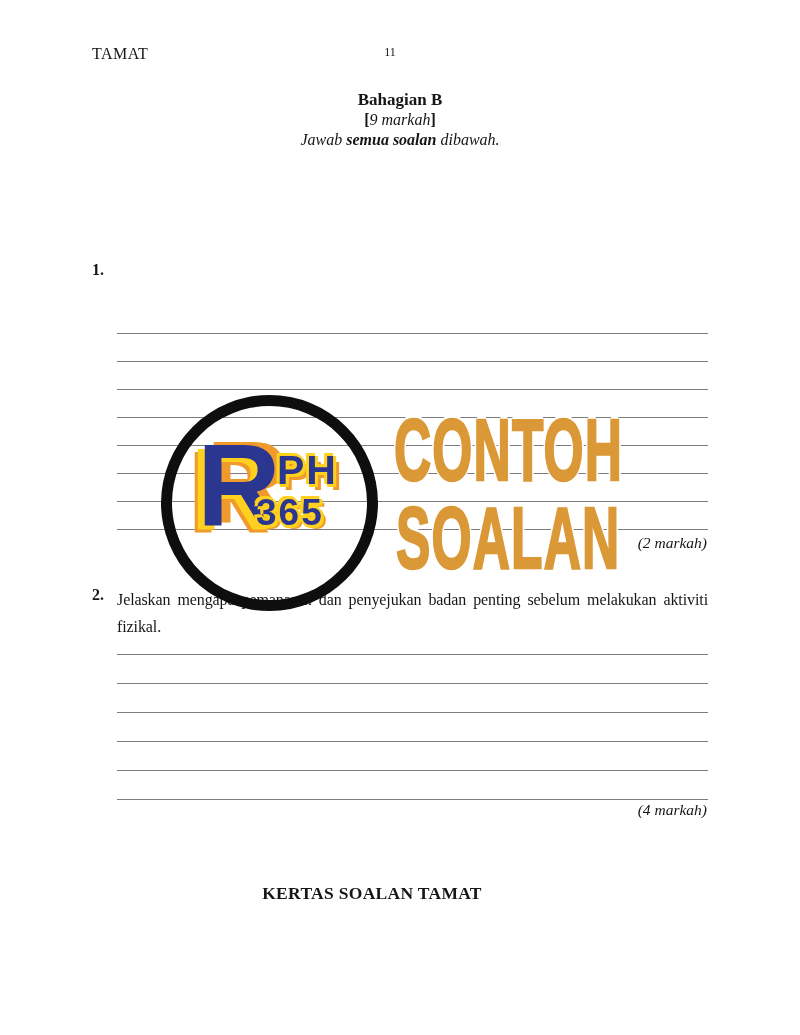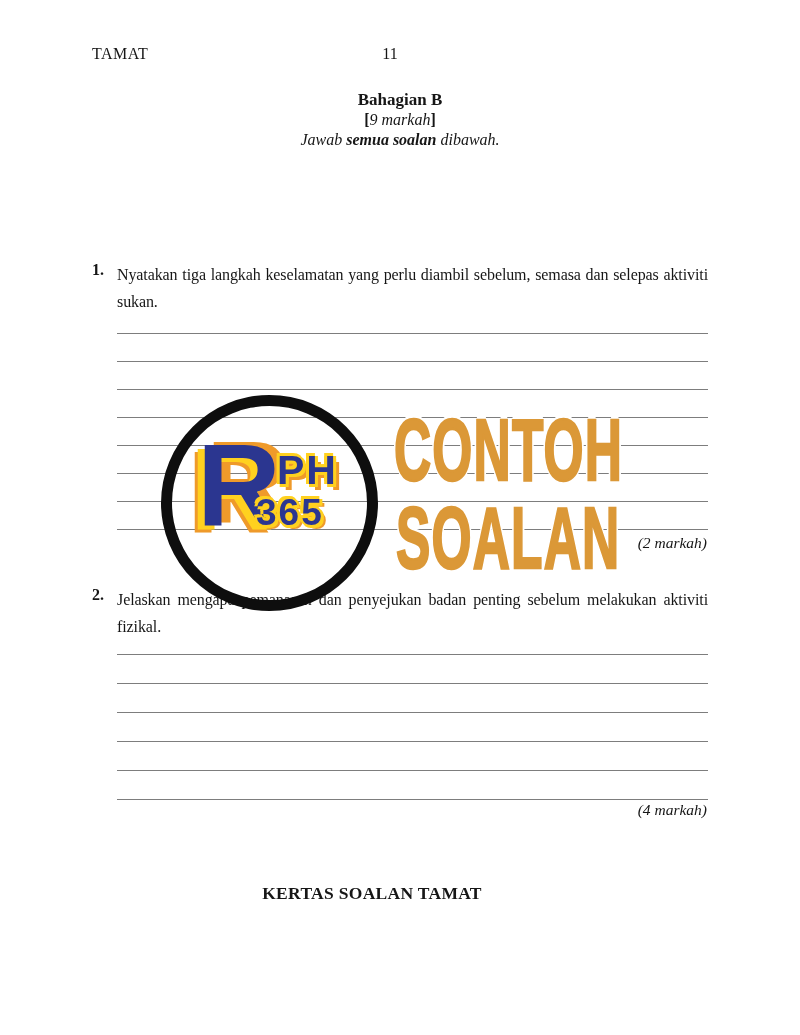--- a/index.html
+++ b/index.html
@@ -4,21 +4,21 @@
 <style>
   html,body{margin:0;padding:0;background:#e8e8e8;}
   .page{
     position:relative;width:800px;height:1035px;margin:0 auto;
     background:#ffffff;overflow:hidden;
     font-family:"Liberation Serif", serif;color:#161616;
   }
   .abs{position:absolute;}
   
   .classification{left:92px;top:45px;font-size:16px;letter-spacing:.5px;}
-  .page-number{left:370px;top:45px;width:40px;text-align:center;font-size:16px;}
+  .page-number{left:370px;top:45px;width:40px;text-align:center;font-size:12px;}
   
   .section-head{left:0;top:90px;width:800px;text-align:center;line-height:20px;font-size:16px;}
   .section-title{font-weight:bold;font-size:17px;}
   .italic{font-style:italic;}
   .bold{font-weight:bold;}
   
   .intro{left:92px;top:188px;width:616px;text-align:justify;
          font-size:16px;line-height:26.5px;letter-spacing:-0.1px;}
   
   .q-num{width:25px;font-weight:bold;font-size:16px;}
@@ -69,21 +69,20 @@
     <div>
       <span class="bold">[</span><span class="italic">9 markah</span><span class="bold">]</span>
     </div>
     <div class="italic">
       <span>Jawab </span><span class="bold">semua soalan</span><span> dibawah.</span>
     </div>
   </div>
 
 
   <div class="abs q-num" id="q1-num">1.</div>
-  <div class="abs q-text" id="q1-text">Nyatakan tiga langkah keselamatan yang perlu diambil sebelum, semasa dan selepas aktiviti sukan.</div>
   <div class="abs answer-lines" id="q1-lines">
       <div class="rule"></div>
       <div class="rule"></div>
       <div class="rule"></div>
       <div class="rule"></div>
       <div class="rule"></div>
       <div class="rule"></div>
       <div class="rule"></div>
       <div class="rule"></div>
     </div>

